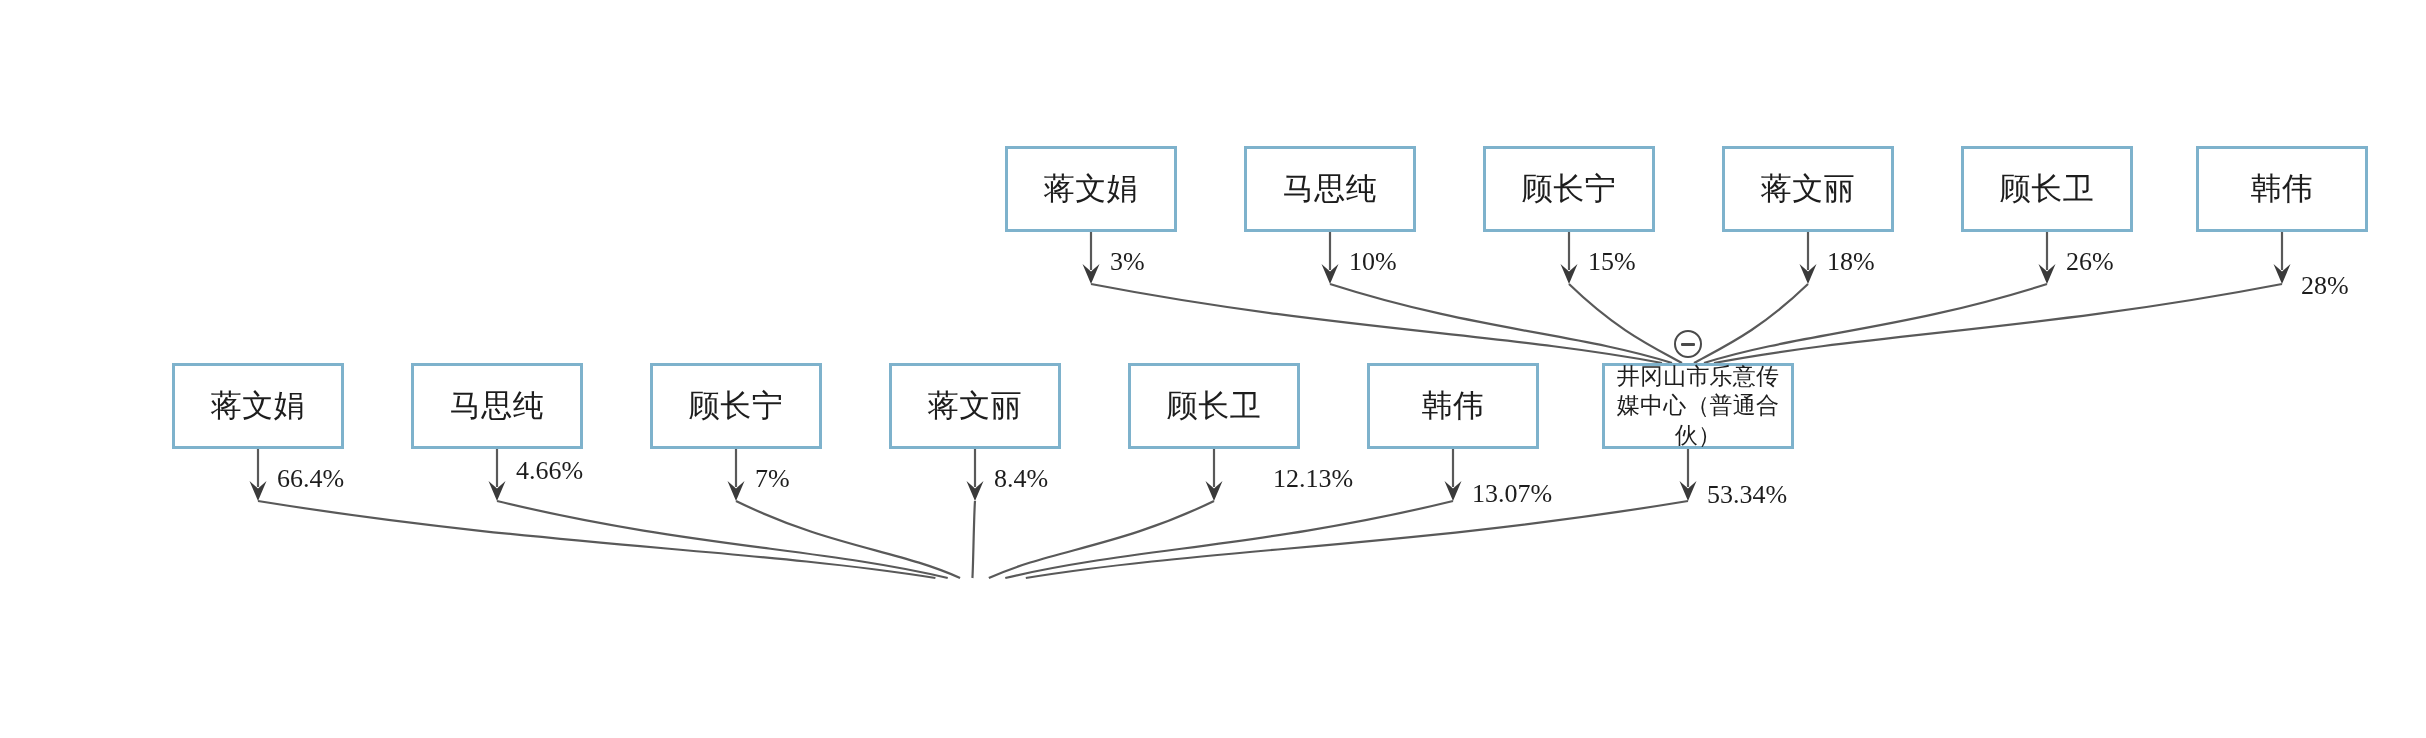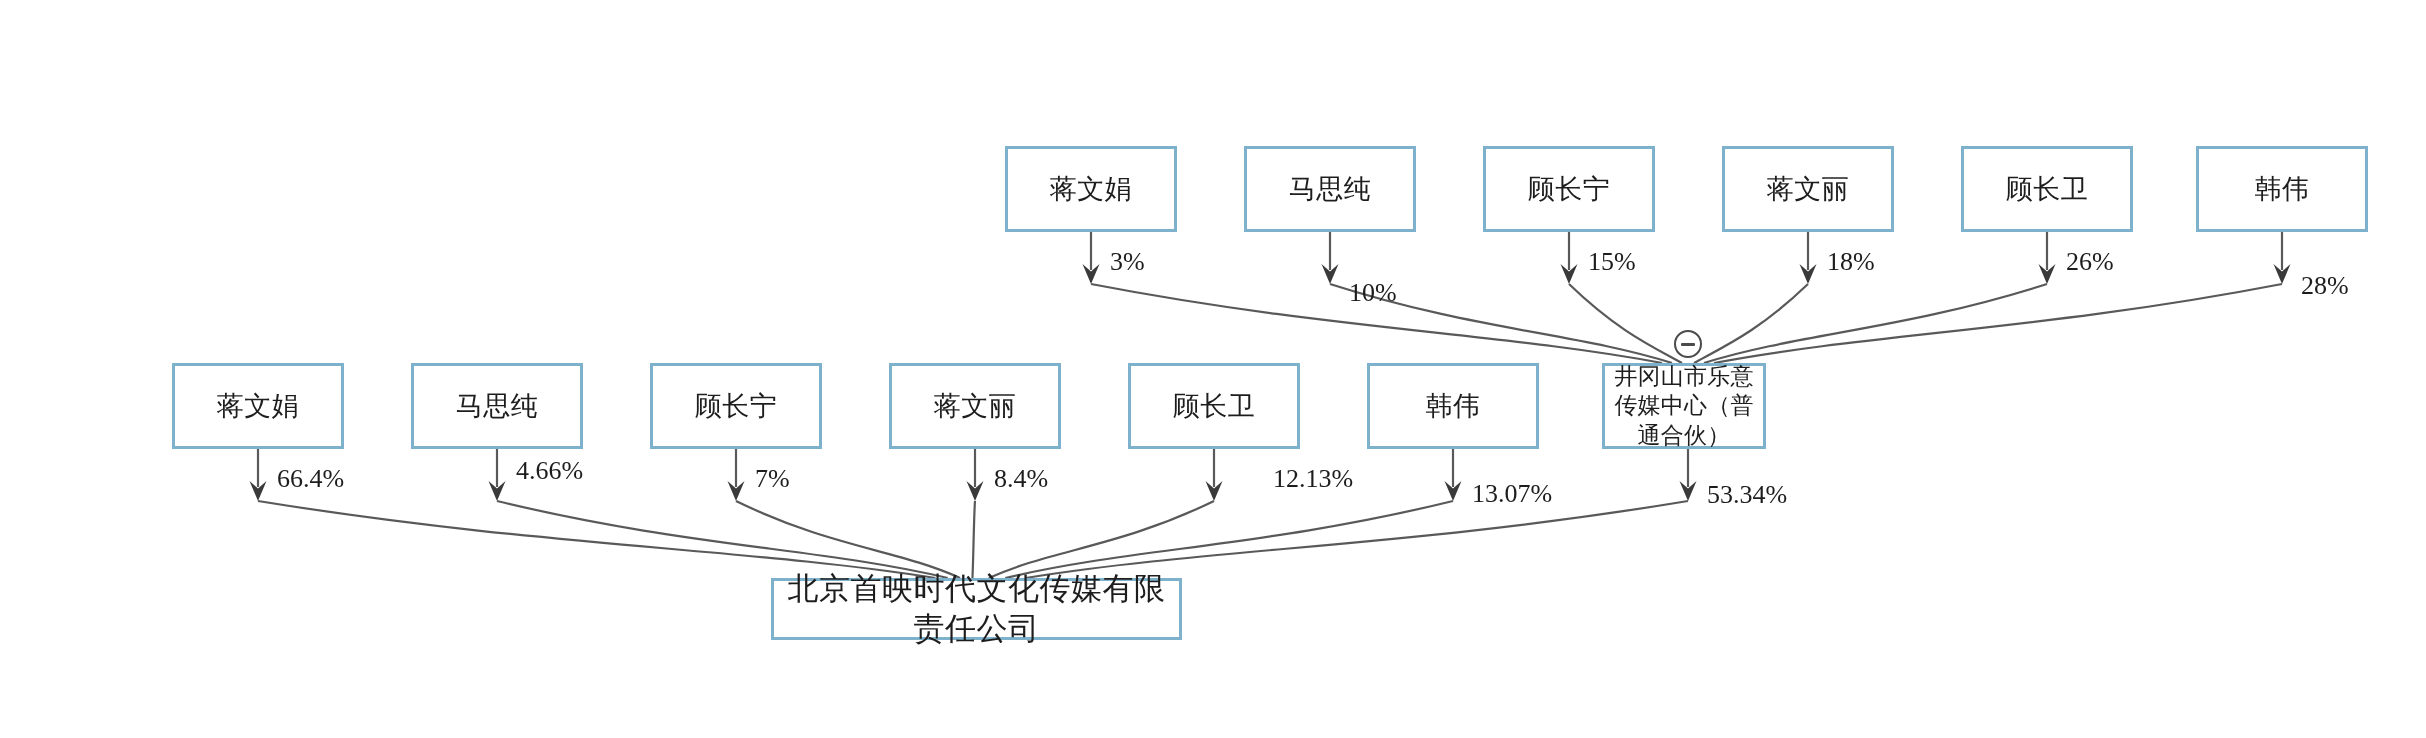--- a/index.html
+++ b/index.html
@@ -35,21 +35,21 @@
     border: 3px solid #7EB2CC;
     display: flex;
     align-items: center;
     justify-content: center;
     text-align: center;
     line-height: 1.28;
     color: #1d1d1d;
     z-index: 3;
   }
   .node-person {
-    font-size: 27px;
+    font-size: 31px;
     letter-spacing: 0.5px;
   }
   .node-partnership {
     font-size: 23px;
     padding: 0 8px;
     letter-spacing: 0.2px;
   }
   .node-company {
     font-size: 31px;
     letter-spacing: 0.5px;
@@ -157,30 +157,30 @@
     <span class="node-label">蒋文丽</span>
   </div>
   <div class="node node-person" style="left:1961px; top:146px; width:172px; height:86px;">
     <span class="node-label">顾长卫</span>
   </div>
   <div class="node node-person" style="left:2196px; top:146px; width:172px; height:86px;">
     <span class="node-label">韩伟</span>
   </div>
 
   <div class="edge-label" style="left:1110px; top:247px;">3%</div>
-  <div class="edge-label" style="left:1349px; top:247px;margin-top:31px;">10%</div>
+  <div class="edge-label" style="left:1349px; top:247px;">10%</div>
   <div class="edge-label" style="left:1588px; top:247px;">15%</div>
   <div class="edge-label" style="left:1827px; top:247px;font-family:Liberation Serif, serif;">18%</div>
   <div class="edge-label" style="left:2066px; top:247px;">26%</div>
   <div class="edge-label" style="left:2301px; top:247px;margin-top:24px;">28%</div>
 
   <button class="collapse-toggle" style="left:1674px; top:330px;">
     <span class="bar"></span>
   </button>
-  <div class="node node-partnership" style="left:1602px; top:363px; width:164px; height:86px;">
+  <div class="node node-partnership" style="left:1602px; top:363px; width:192px; height:86px;">
     <span class="node-label">井冈山市乐意传媒中心（普通合伙）</span>
   </div>
 
   <div class="node node-person" style="left:172px; top:363px; width:172px; height:86px;">
     <span class="node-label">蒋文娟</span>
   </div>
   <div class="node node-person" style="left:411px; top:363px; width:172px; height:86px;">
     <span class="node-label">马思纯</span>
   </div>
   <div class="node node-person" style="left:650px; top:363px; width:172px; height:86px;">
@@ -197,17 +197,14 @@
   </div>
 
   <div class="edge-label" style="left:277px; top:464px;">66.4%</div>
   <div class="edge-label" style="left:516px; top:456px;">4.66%</div>
   <div class="edge-label" style="left:755px; top:464px;">7%</div>
   <div class="edge-label" style="left:994px; top:464px;">8.4%</div>
   <div class="edge-label" style="left:1273px; top:464px;">12.13%</div>
   <div class="edge-label" style="left:1472px; top:479px;">13.07%</div>
   <div class="edge-label" style="left:1707px; top:480px;">53.34%</div>
 
-  <div class="node node-company" style="left:771px; top:578px; width:411px; height:62px;">
-    <span class="node-label">北京首映时代文化传媒有限责任公司</span>
-  </div>
 
 </div>
 
 </body></html>

